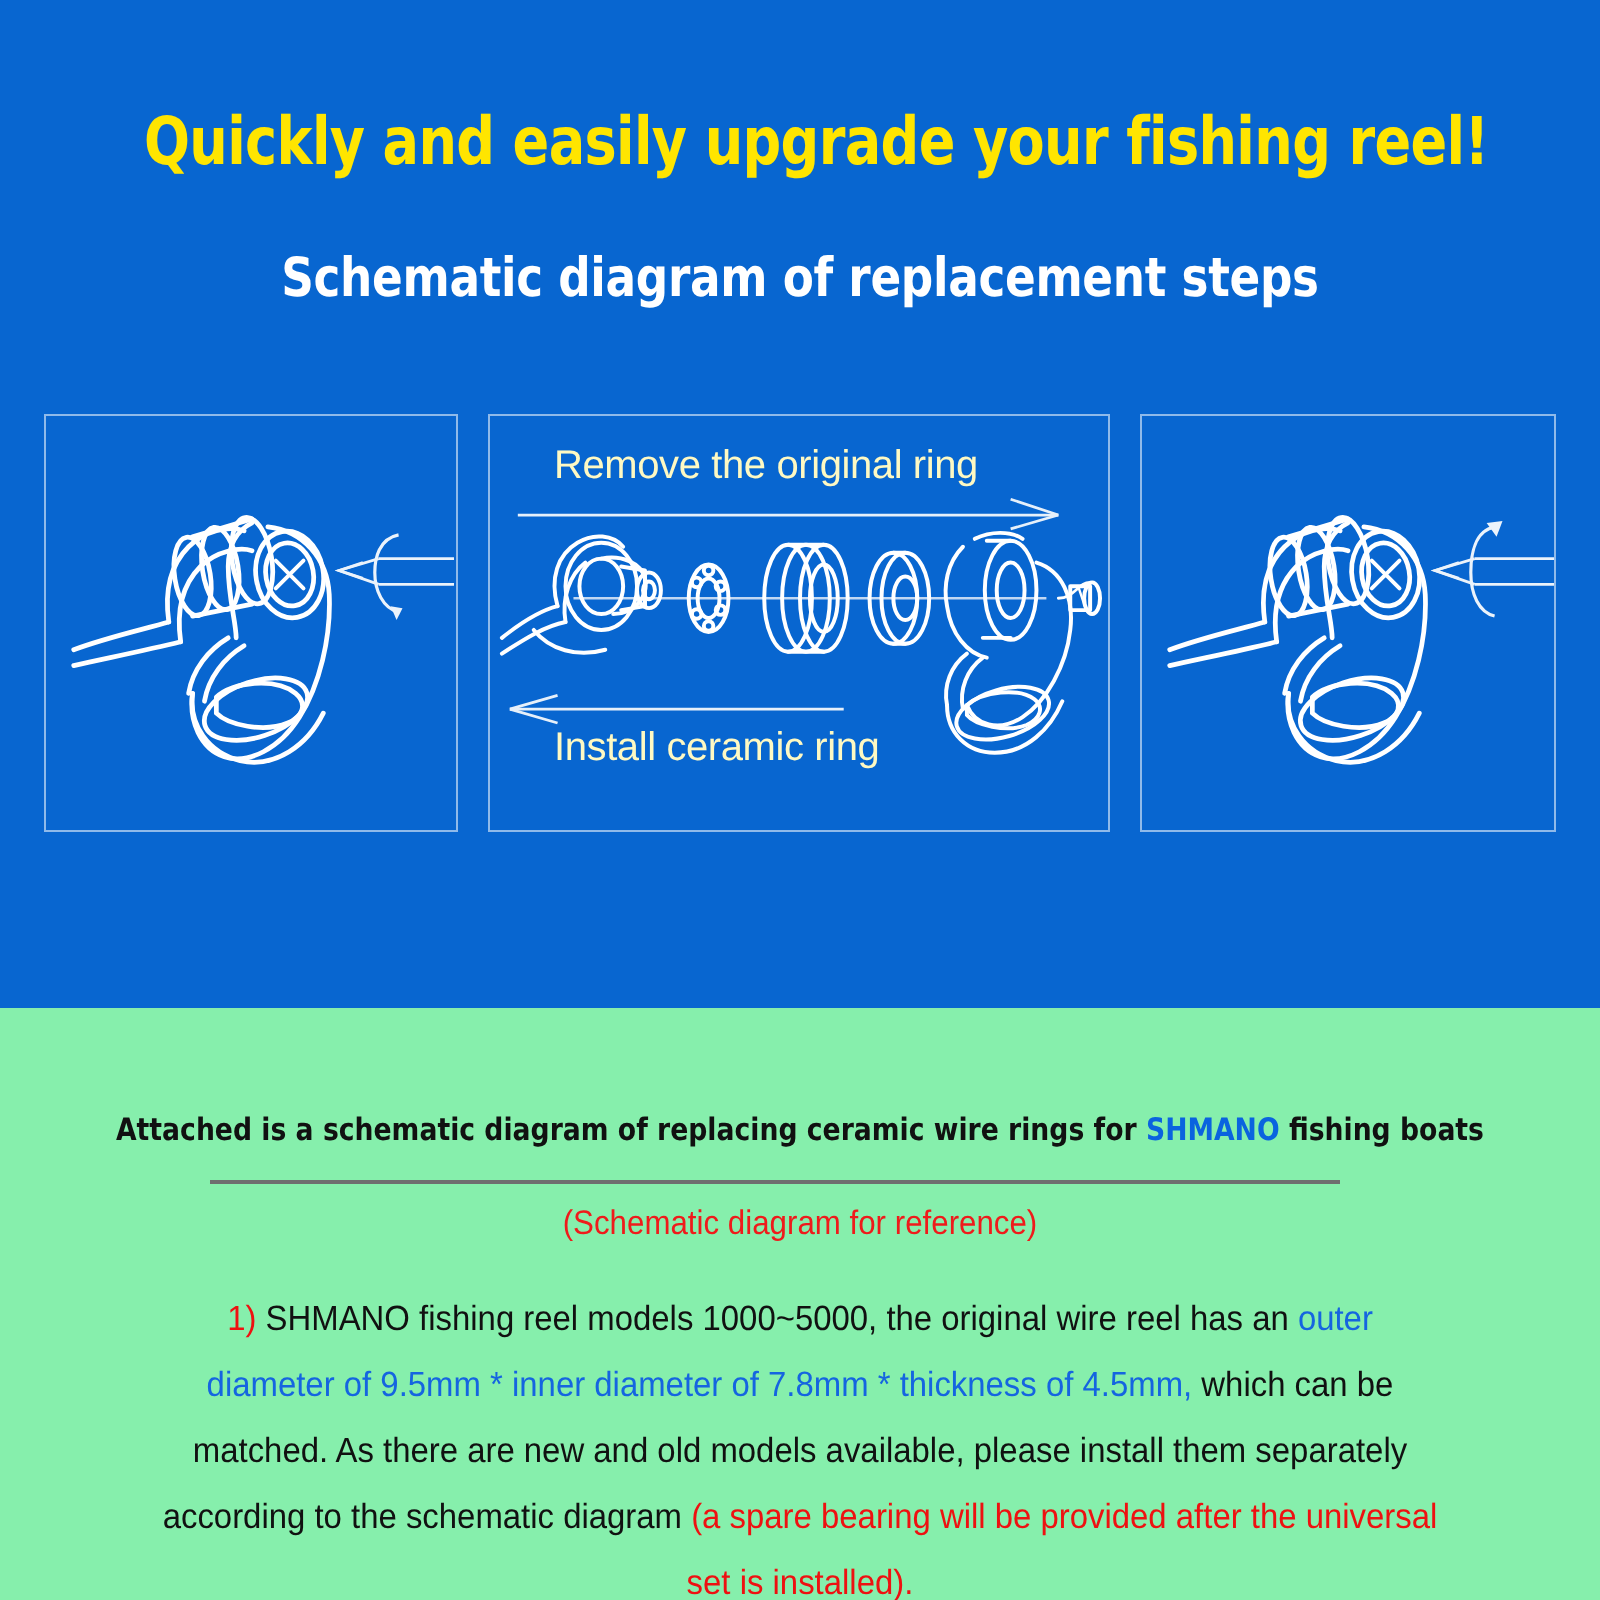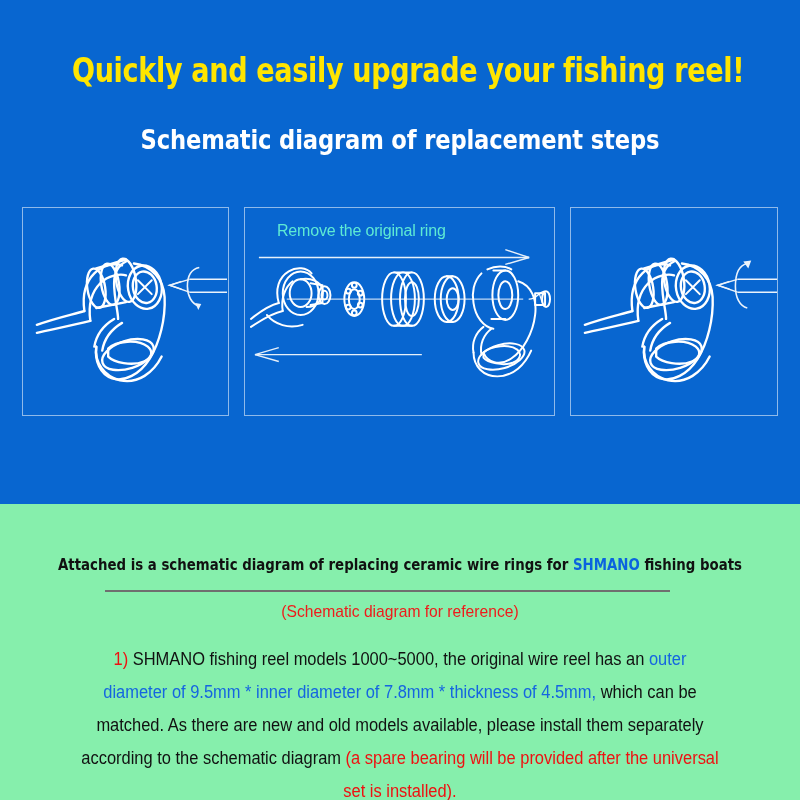--- a/index.html
+++ b/index.html
@@ -50,23 +50,23 @@
     border:1px solid rgba(255,255,255,0.55);
     box-sizing:border-box;
   }
   .panel-left{left:22px;width:207px;}
   .panel-mid{left:244px;width:311px;}
   .panel-right{left:570px;width:208px;}
   .panel svg{display:block;width:100%;height:100%;}
 
   .callout{
     position:absolute;
-    color:#5eead4;
+    color:#fef9c3;
     font-family:"Liberation Sans", sans-serif;
-    font-size:16px;
+    font-size:20px;
     font-weight:400;
     white-space:nowrap;
     letter-spacing:-0.2px;
   }
   .callout-remove{left:277px;top:222px;}
   .callout-install{left:277px;top:363px;}
 
   
   .lower{
     position:absolute;left:0;top:504px;width:800px;height:321px;
@@ -272,20 +272,21 @@
           <path d="M208 85 L168 85"></path>
           <path d="M168 72 L148 78 L168 85"></path>
           <path d="M160 74 L148 78 L160 82"></path>
           <path d="M178 56 C168 58 166 70 166 79 C166 90 170 99 178 101" stroke-width="1.6"></path>
           <path d="M174 54 L182 53 L179 61 Z" fill="#ffffff" stroke="none"></path>
         </g>
       </svg>
     </div>
 
     <div class="callout callout-remove">Remove the original ring</div>
+    <div class="callout callout-install">Install ceramic ring</div>
   </div>
 
   <div class="lower">
 
     <div class="attach-line">
       <span>Attached is a schematic diagram of replacing ceramic wire rings for </span><span class="brand">SHMANO</span><span> fishing boats</span>
     </div>
 
     <div class="rule"></div>
 

